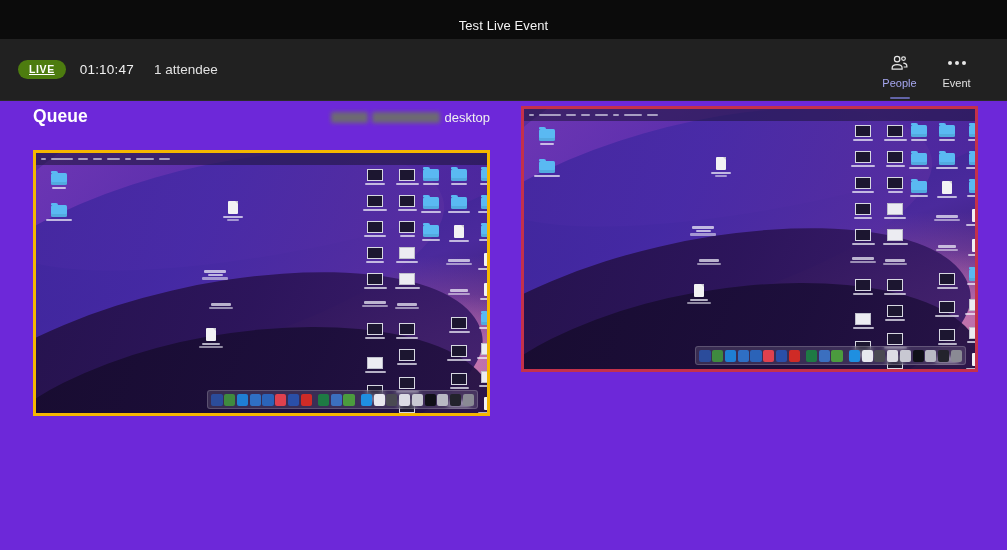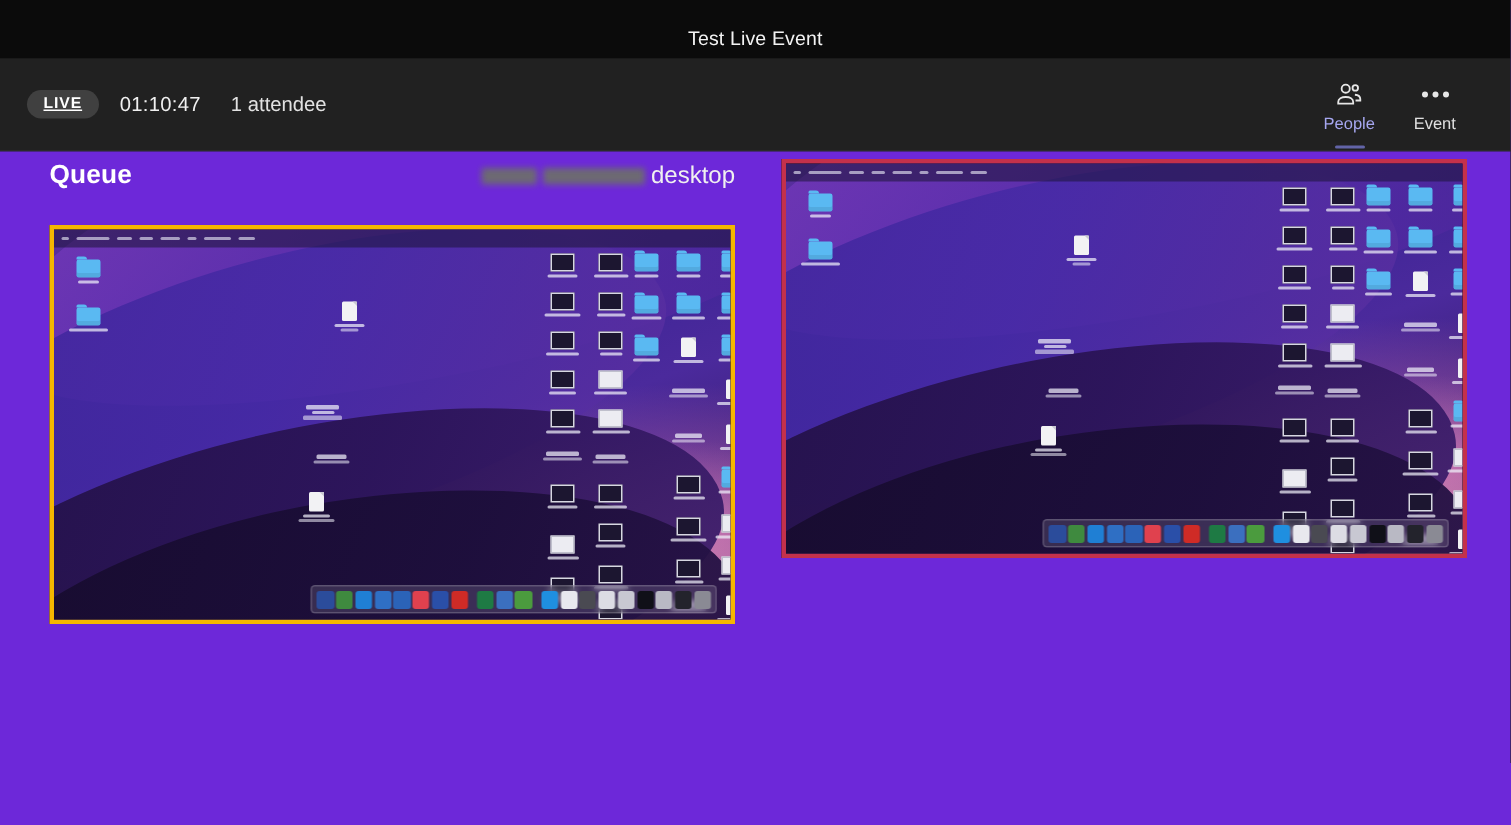--- a/index.html
+++ b/index.html
@@ -43,21 +43,21 @@
     padding: 0 18px 0 18px;
     box-sizing: border-box;
     position: relative;
   }
   .toolbar-left {
     display: flex;
     align-items: center;
     gap: 14px;
   }
   .live-badge {
-    background: #404040;
+    background: #4d7c0f;
     color: #ffffff;
     font-size: 10.5px;
     font-weight: 700;
     letter-spacing: .6px;
     padding: 4px 11px 4px 11px;
     border-radius: 11px;
     line-height: 1;
     text-decoration: underline;
   }
   .timer {
@@ -138,21 +138,21 @@
     height: 44px;
   }
   .panel-title {
     font-size: 17.5px;
     font-weight: 700;
     color: #ffffff;
     letter-spacing: .1px;
   }
   .panel-sub {
     margin-left: auto;
-    font-size: 16px;
+    font-size: 13px;
     color: #f0f0f0;
     display: flex;
     align-items: baseline;
     gap: 0px;
     white-space: nowrap;
   }
   .redacted {
     display: inline-block;
     height: 11px;
     background: #6d6d6d;

